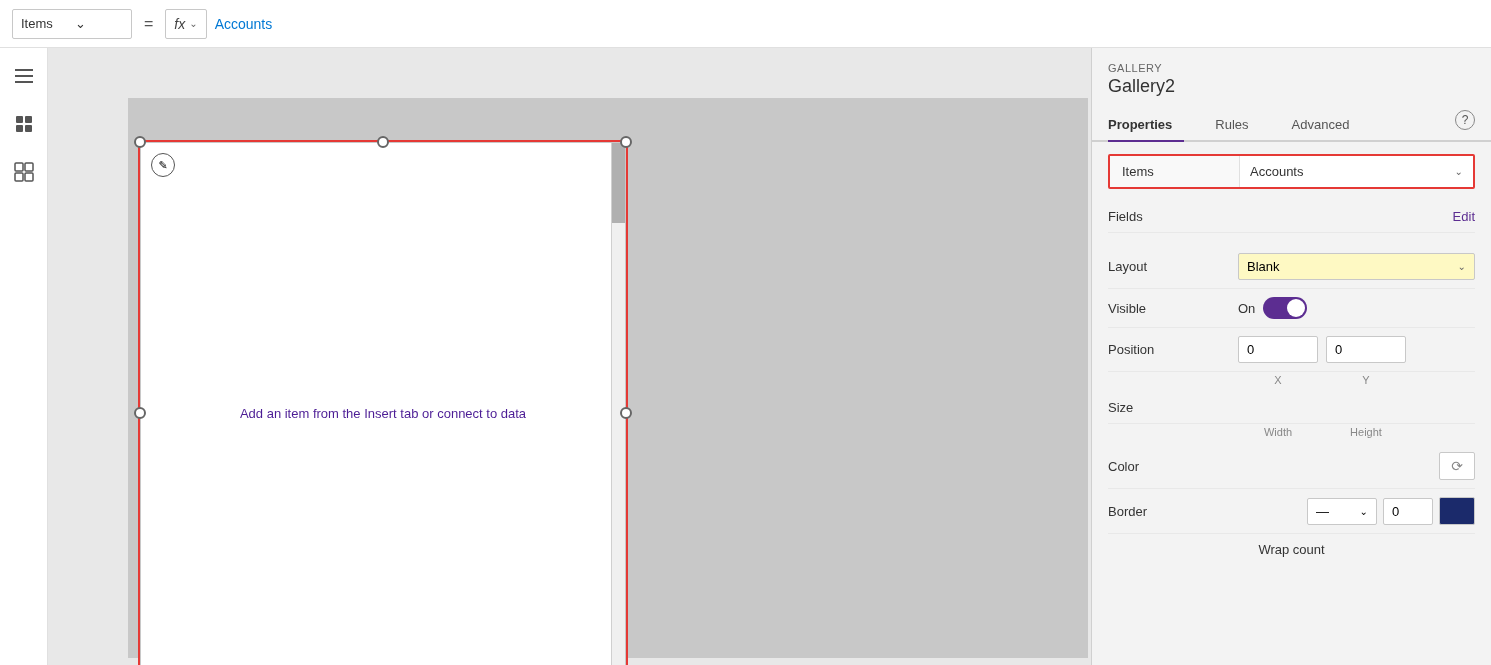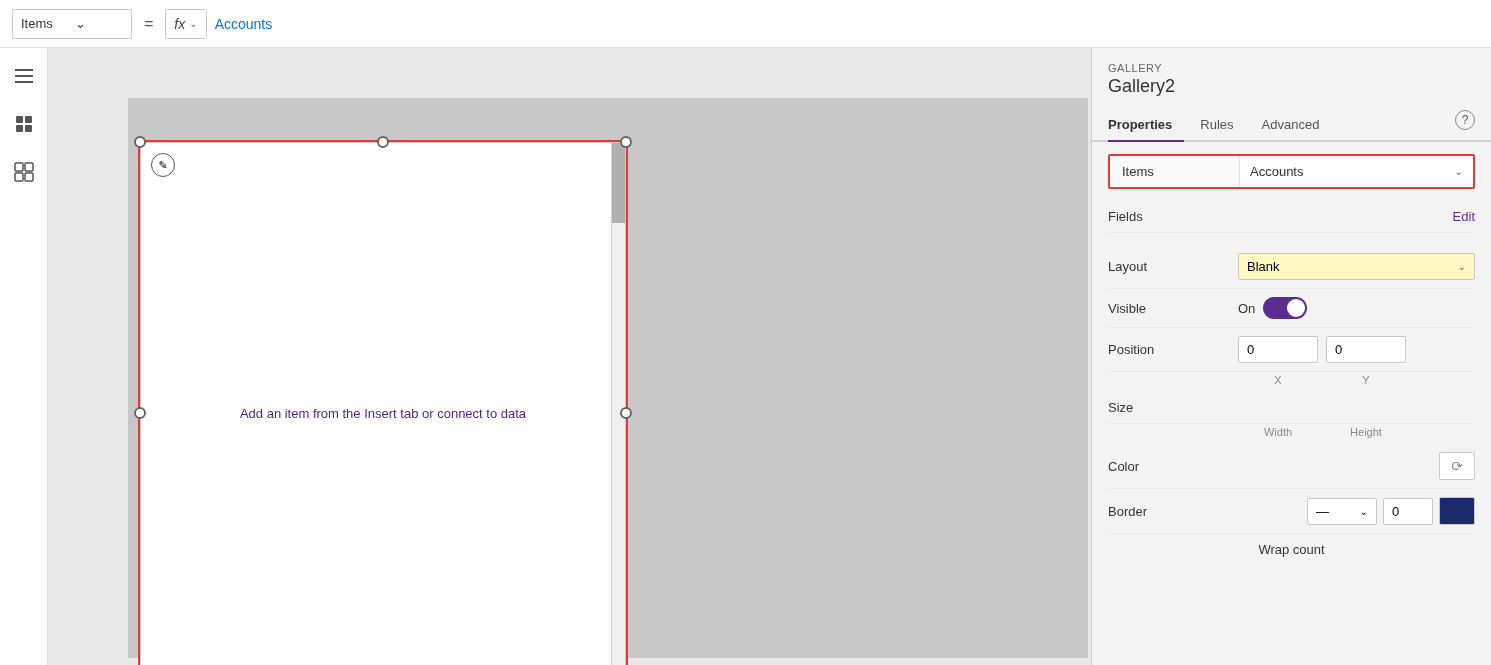--- a/index.html
+++ b/index.html
@@ -196,20 +196,21 @@
       justify-content: center;
       font-size: 12px;
       color: #555;
       cursor: pointer;
     }
     .panel-tabs {
       display: flex;
       border-bottom: 2px solid #d0d0d0;
       padding: 0 16px;
       margin-top: 6px;
+      gap: 15px;
     }
     .panel-tab {
       padding: 8px 12px 8px 0;
       margin-right: 16px;
       font-size: 13px;
       color: #555;
       cursor: pointer;
       border-bottom: 2px solid transparent;
       margin-bottom: -2px;
     }

